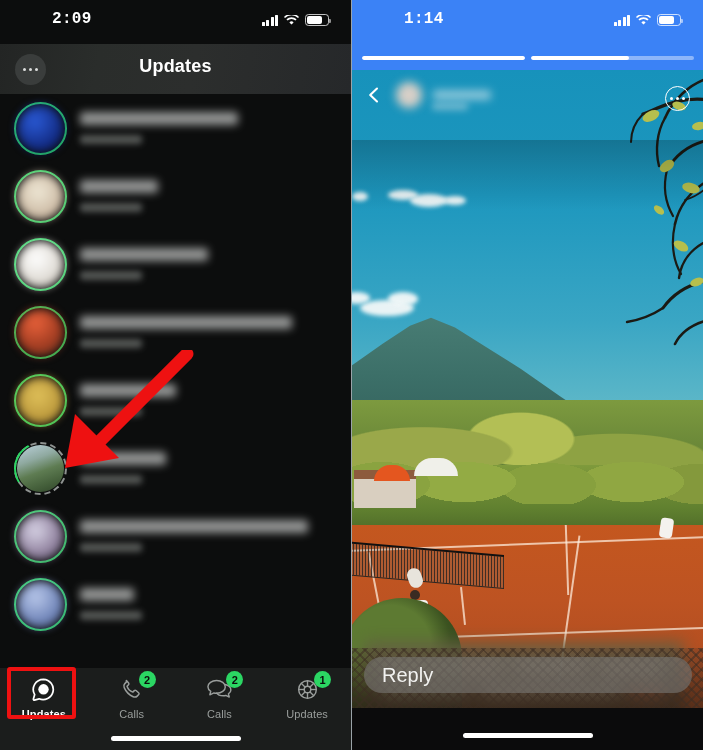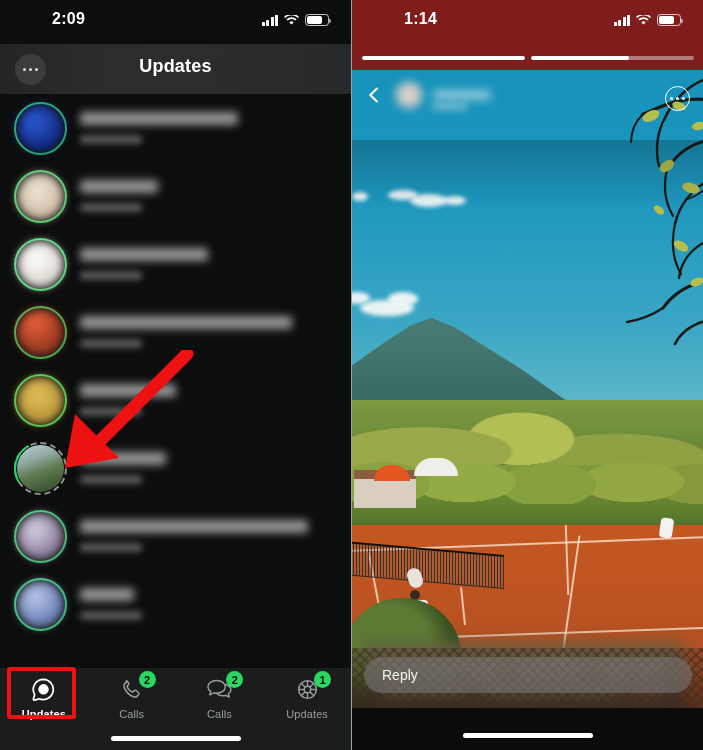--- a/index.html
+++ b/index.html
@@ -14,36 +14,36 @@
   
   .phone-left {
     position: relative;
     width: 351px; height: 750px;
     background: #0c0d0d;
     overflow: hidden;
   }
   .phone-right {
     position: relative;
     width: 352px; height: 750px;
-    background: #7f1d1d;
+    background: #3b82f6;
     overflow: hidden;
     border-left: 1px solid #9aa3a8;
     text-align: right;
   }
 
   
   .statusbar {
     position: relative;
     height: 44px;
     display: flex; align-items: center;
     color: #fff;
   }
   .sb-time {
     position: absolute; left: 52px; top: 10px;
-    font-size: 16px; font-weight: 600; letter-spacing: .3px;
+    font-size: 16px; font-weight: 600; letter-spacing: .3px; font-family: Liberation Mono, monospace;
   }
   .sb-icons {
     position: absolute; right: 22px; top: 14px;
     display: flex; align-items: center; gap: 6px;
   }
   .bars { display: flex; align-items: flex-end; gap: 1.5px; height: 11px; }
   .bars i { width: 3px; background: #fff; border-radius: .5px; display: block; }
   .bars i:nth-child(1){height:4px} .bars i:nth-child(2){height:6px}
   .bars i:nth-child(3){height:8.5px} .bars i:nth-child(4){height:11px}
   .wifi { position: relative; width: 15px; height: 11px; }
@@ -267,21 +267,21 @@
   .story-more {
     position:absolute; right:14px; top:14px;
     width:25px; height:25px; border-radius:50%;
     border:1.6px solid #fff; display:flex; align-items:center; justify-content:center; gap:2.4px;
   }
   .story-more i { width:3.4px; height:3.4px; border-radius:50%; background:#fff; display:block; }
   .reply-bar {
     position:absolute; left:12px; bottom:57px; width:328px; height:36px;
     border-radius:18px; background: rgba(120,118,115,.62);
     display:flex; align-items:center; padding-left:18px;
-    color:#f2f2f0; font-size:14px; z-index:9;
+    color:#f2f2f0; font-size:20px; z-index:9;
   }
   .r-bottom {
     position:absolute; left:0; bottom:0; width:352px; height:42px; background:#0b0b0c; z-index:8;
   }
 </style>
 </head>
 <body>
 
 <div class="screens">
 

